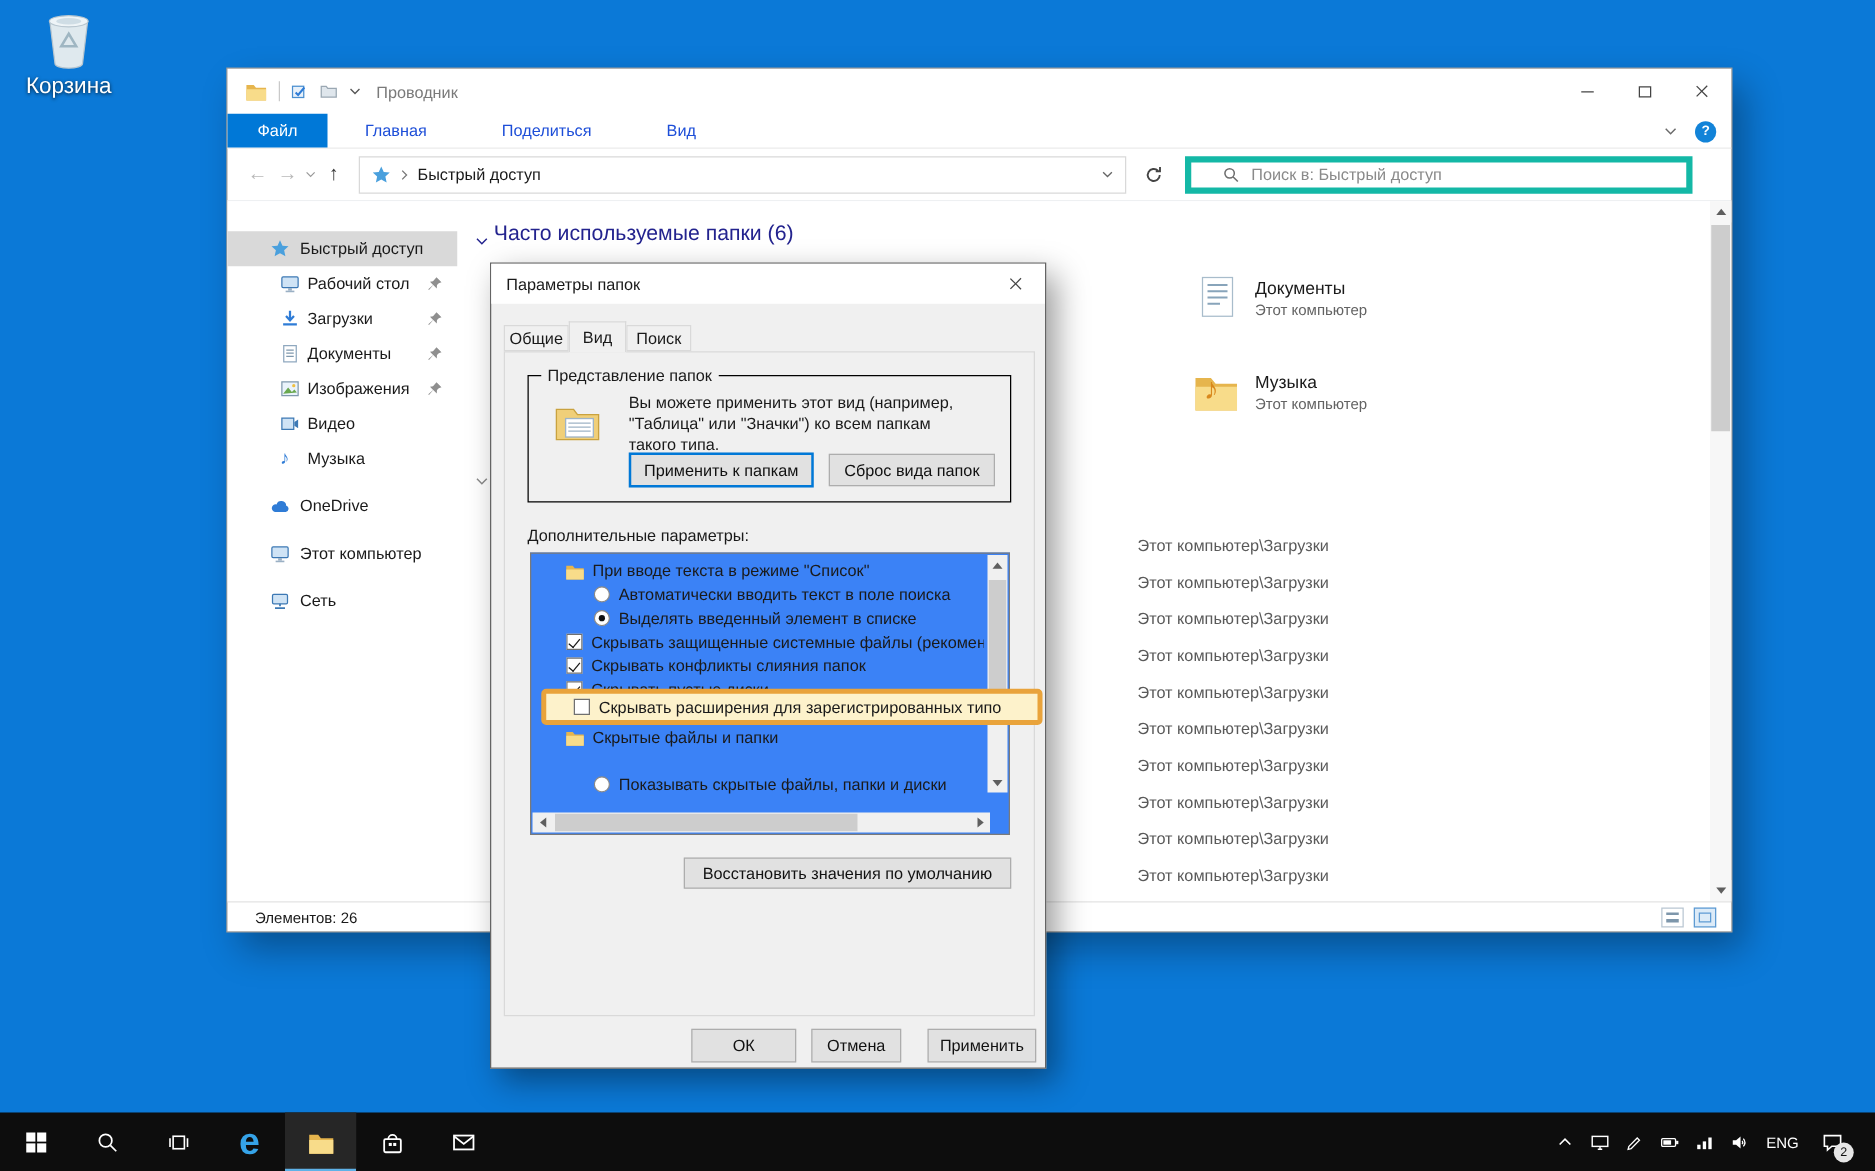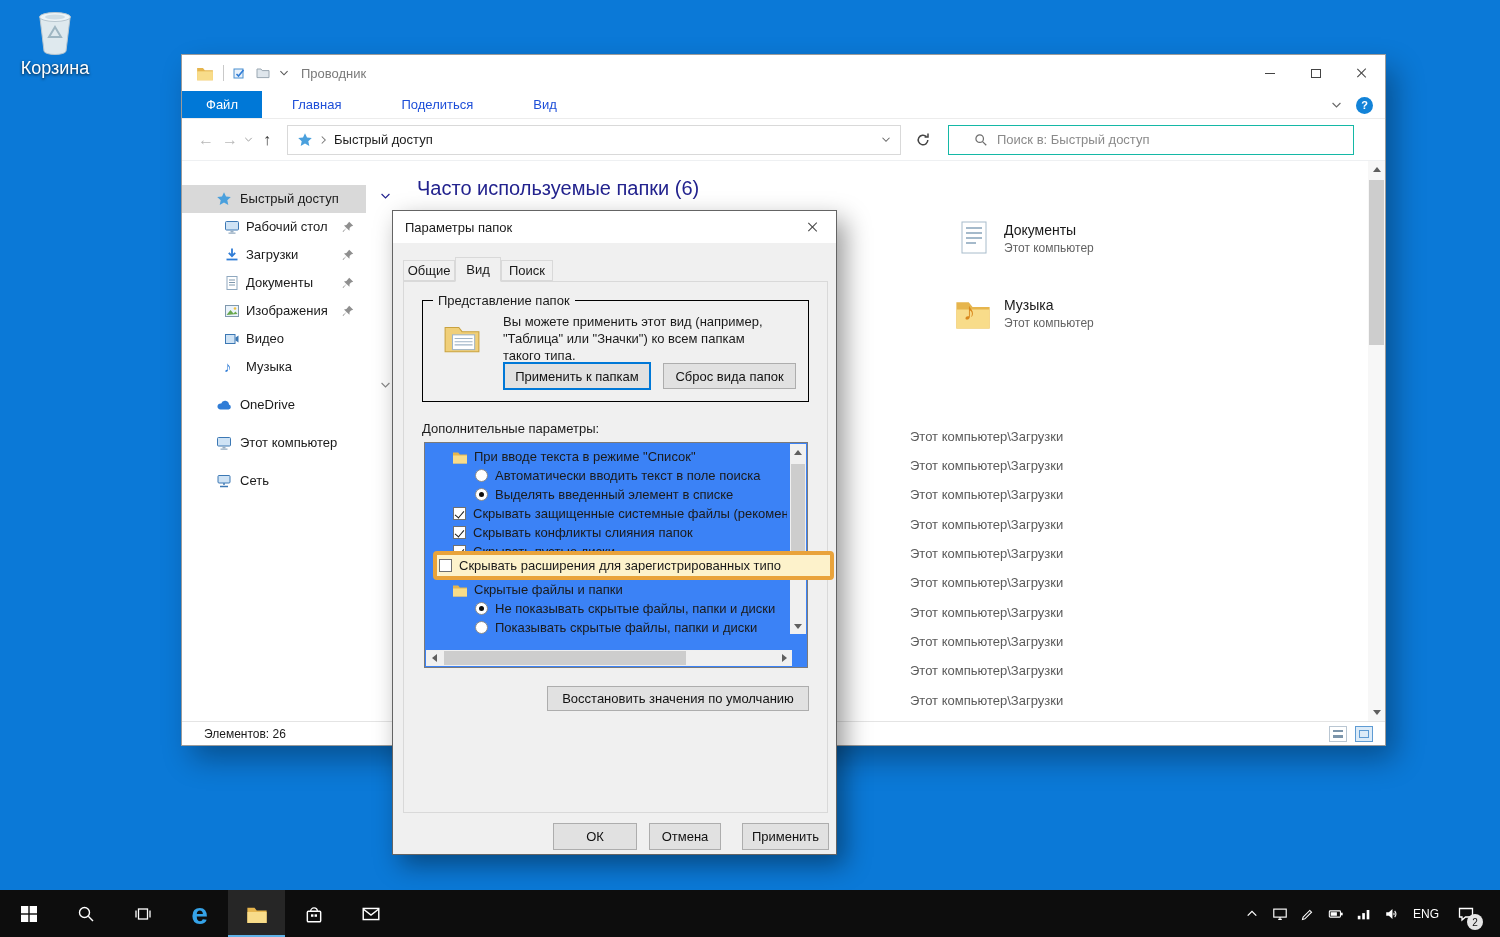--- a/index.html
+++ b/index.html
@@ -30,34 +30,34 @@
 .rtab.file{background:#0078d7;color:#fff;padding:0 24px}
 .ribbon-right{position:absolute;right:12px;top:0;height:28px;display:flex;align-items:center;gap:14px;color:#6a6a6a}
 .helpdot{width:17px;height:17px;border-radius:50%;background:#1283d8;color:#fff;font-size:11px;font-weight:bold;display:flex;align-items:center;justify-content:center}
 #addr{height:42px;display:flex;align-items:center;padding-left:12px;border-bottom:1px solid #eef0f2}
 .navg{font-size:16px;color:#b9b9b9;width:24px;text-align:center}
 .navg.en{color:#3b3b3b}
 .chev-sm{color:#9a9a9a;margin:0 2px}
 .addrbox{margin-left:8px;width:614px;height:30px;border:1px solid #d9d9d9;display:flex;align-items:center;padding:0 9px;gap:7px;background:#fff}
 .addr-spacer{flex:1}
 .refbtn{width:30px;height:30px;margin-left:7px;display:flex;align-items:center;justify-content:center}
-.searchbox{margin-left:10px;width:406px;height:30px;border:1px solid #14b8a6;display:flex;align-items:center;padding-left:25px;gap:9px;background:#fff;color:#8a8a8a}
+.searchbox{margin-left:10px;width:406px;height:30px;border:5px solid #14b8a6;display:flex;align-items:center;padding-left:25px;gap:9px;background:#fff;color:#8a8a8a}
 #bodyrow{position:relative;height:560px;display:flex}
 #sidebar{width:184px;padding-top:24px;background:#fff}
 .snav{height:28px;position:relative}
 .snav .sic{position:absolute;left:34px;top:6px}
 .snav .stxt{position:absolute;left:58px;top:6px}
 .snav.child .sic{left:42px}
 .snav.child .stxt{left:64px}
 .snav.sel{background:#d9d9d9}
 .snav .pin{position:absolute;right:12px;top:8px}
 .note-glyph{color:#2f7cd6;font-size:15px;line-height:1}
 .gap8{height:10px}
 #content{position:relative;flex:1;background:#fff}
-.sechead{position:absolute;left:14px;top:16px;display:flex;align-items:flex-end;gap:26px;color:#23238e;font-size:20px}
+.sechead{position:absolute;left:14px;top:16px;display:flex;align-items:flex-end;gap:4px;color:#23238e;font-size:17px}
 .tile{position:absolute;left:588px;display:flex;align-items:center;gap:12px}
 .tile .tname{font-size:14px}
 .tile .tloc{font-size:12px;color:#636363;margin-top:3px}
 .mus-ic{position:relative;width:38px;height:38px}
 .mnote{position:absolute;left:9px;top:6px;color:#d9881c;font-size:24px;line-height:1}
 .rpath{position:absolute;left:544px;color:#5a5a5a}
 .stray-chev{position:absolute;left:14px;top:220px;color:#8a8a8a}
 #vscroll{width:17px;background:#f7f7f7;position:relative}
 .sb-btn{position:absolute;left:0;width:17px;height:17px;display:flex;align-items:center;justify-content:center;background:#f7f7f7}
 #vthumb{position:absolute;left:1px;top:19px;width:15px;height:165px;background:#cdcdcd}
@@ -95,21 +95,21 @@
 .cb.on::after{content:"";position:absolute;left:3.4px;top:.6px;width:4px;height:8px;border:solid #1a1a1a;border-width:0 1.8px 1.8px 0;transform:rotate(40deg)}
 .rad{width:13px;height:13px;border:1px solid #8a8a8a;border-radius:50%;background:#fff;margin-right:7px;position:relative;flex:none}
 .rad.on::after{content:"";position:absolute;left:3px;top:3px;width:5px;height:5px;border-radius:50%;background:#101010}
 .lb-vscroll{position:absolute;top:1px;right:1px;width:16px;height:190px;background:#f0f0f0}
 .lb-vthumb{position:absolute;left:1px;top:20px;width:14px;height:100px;background:#cdcdcd}
 .lb-vscroll .sb-top,.lb-vscroll .sb-bot{position:absolute;left:0;width:16px;height:16px;display:flex;align-items:center;justify-content:center}
 .lb-hscroll{position:absolute;left:1px;bottom:1px;height:16px;width:366px;background:#f0f0f0}
 .lb-hthumb{position:absolute;left:18px;top:1px;height:14px;width:242px;background:#cdcdcd}
 .lb-hscroll .sb-l{position:absolute;left:0;top:0;width:16px;height:16px;display:flex;align-items:center;justify-content:center}
 .lb-hscroll .sb-r{position:absolute;right:0;top:0;width:16px;height:16px;display:flex;align-items:center;justify-content:center}
-#hl-box{position:absolute;left:40px;top:340px;width:401px;height:29px;border:4px solid #e9a33b;border-radius:4px;background:#fdf2cb;z-index:6;display:flex;align-items:center;padding-left:2px;overflow:hidden;white-space:nowrap}
+#hl-box{position:absolute;left:40px;top:340px;width:401px;height:29px;border:4px solid #e9a33b;border-radius:4px;background:#fdf2cb;z-index:6;display:flex;align-items:center;padding-left:22px;overflow:hidden;white-space:nowrap}
 #restore-btn{position:absolute;left:143px;top:404px;width:262px;height:25px}
 #ok-btn{position:absolute;left:160px;top:612px;width:84px;height:27px}
 #cancel-btn{position:absolute;left:256px;top:612px;width:72px;height:27px}
 #apply-btn{position:absolute;left:349px;top:612px;width:87px;height:27px}
 
 #taskbar{position:absolute;left:0;bottom:0;width:1500px;height:47px;background:#0d0d0d;display:flex;align-items:stretch;z-index:20}
 .tbtn{width:57px;display:flex;align-items:center;justify-content:center}
 .tbtn.active{background:#262626;box-shadow:inset 0 -2px 0 #5fb2e8}
 .edge-e{font-size:30px;font-weight:bold;color:#35a3e8;line-height:1}
 #tray{position:absolute;right:0;top:0;height:47px;display:flex;align-items:center;padding-right:14px}
@@ -530,24 +530,20 @@
         <div class="lrow" style="left:28px;top:99px">
           <span class="cb on"></span>
           <span>Скрывать пустые диски</span>
         </div>
         <div class="lrow" style="left:27px;top:137px">
           <svg class="fic ic16">
               <use href="#i-folder"></use>
             </svg>
           <span>Скрытые файлы и папки</span>
         </div>
-        <div class="lrow" style="left:50px;top:156px">
-          <span class="rad on"></span>
-          <span>Не показывать скрытые файлы, папки и диски</span>
-        </div>
         <div class="lrow" style="left:50px;top:175px">
           <span class="rad"></span>
           <span>Показывать скрытые файлы, папки и диски</span>
         </div>
 
         <div class="lb-vscroll">
           <div class="sb-top" style="top:0">
               <span class="tri-u"></span>
             </div>
           <div class="lb-vthumb"></div>

